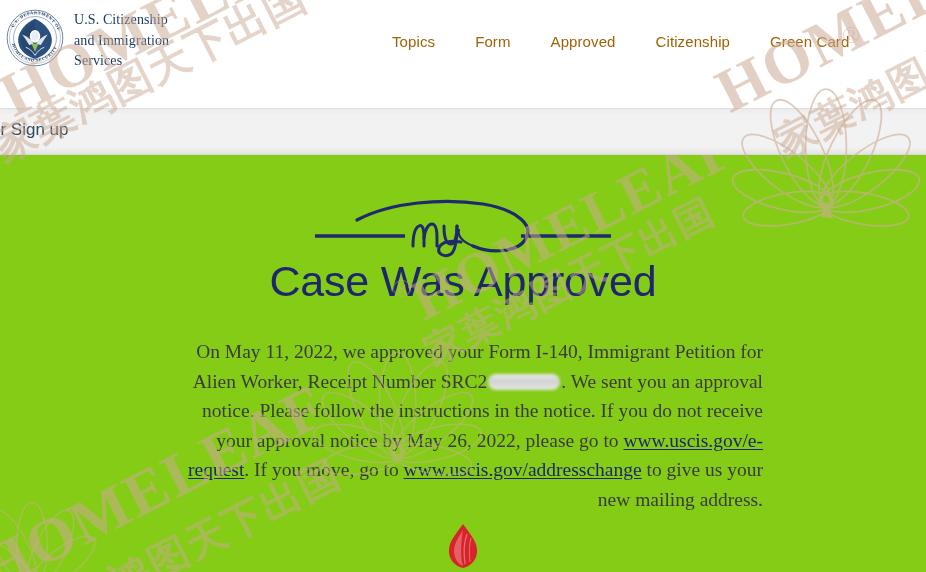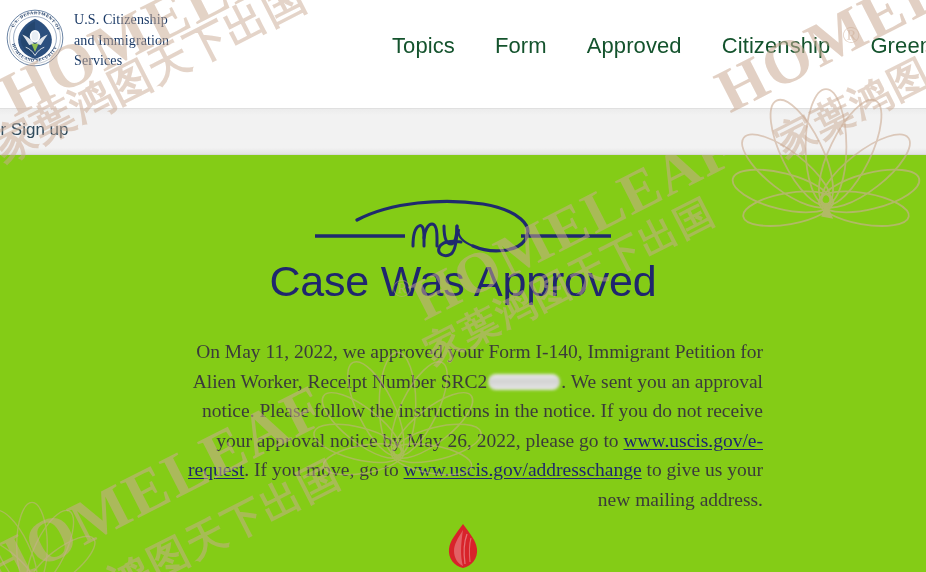--- a/index.html
+++ b/index.html
@@ -56,22 +56,22 @@
 
   .nav {
     position: absolute;
     left: 392px; top: 33px;
     display: flex;
     align-items: center;
     gap: 0px;
   }
   .nav-item {
     font-family: "Liberation Sans", sans-serif;
-    font-size: 22px;
-    color: #14532d;
+    font-size: 15px;
+    color: #a16207;
     padding: 0 20px 0 0;
     margin-right: 20px;
     white-space: nowrap;
     cursor: pointer;
     letter-spacing: 0.1px;
   }
   .nav-item:last-child { margin-right: 0; padding-right: 0; }
 
   
   .subbar {

